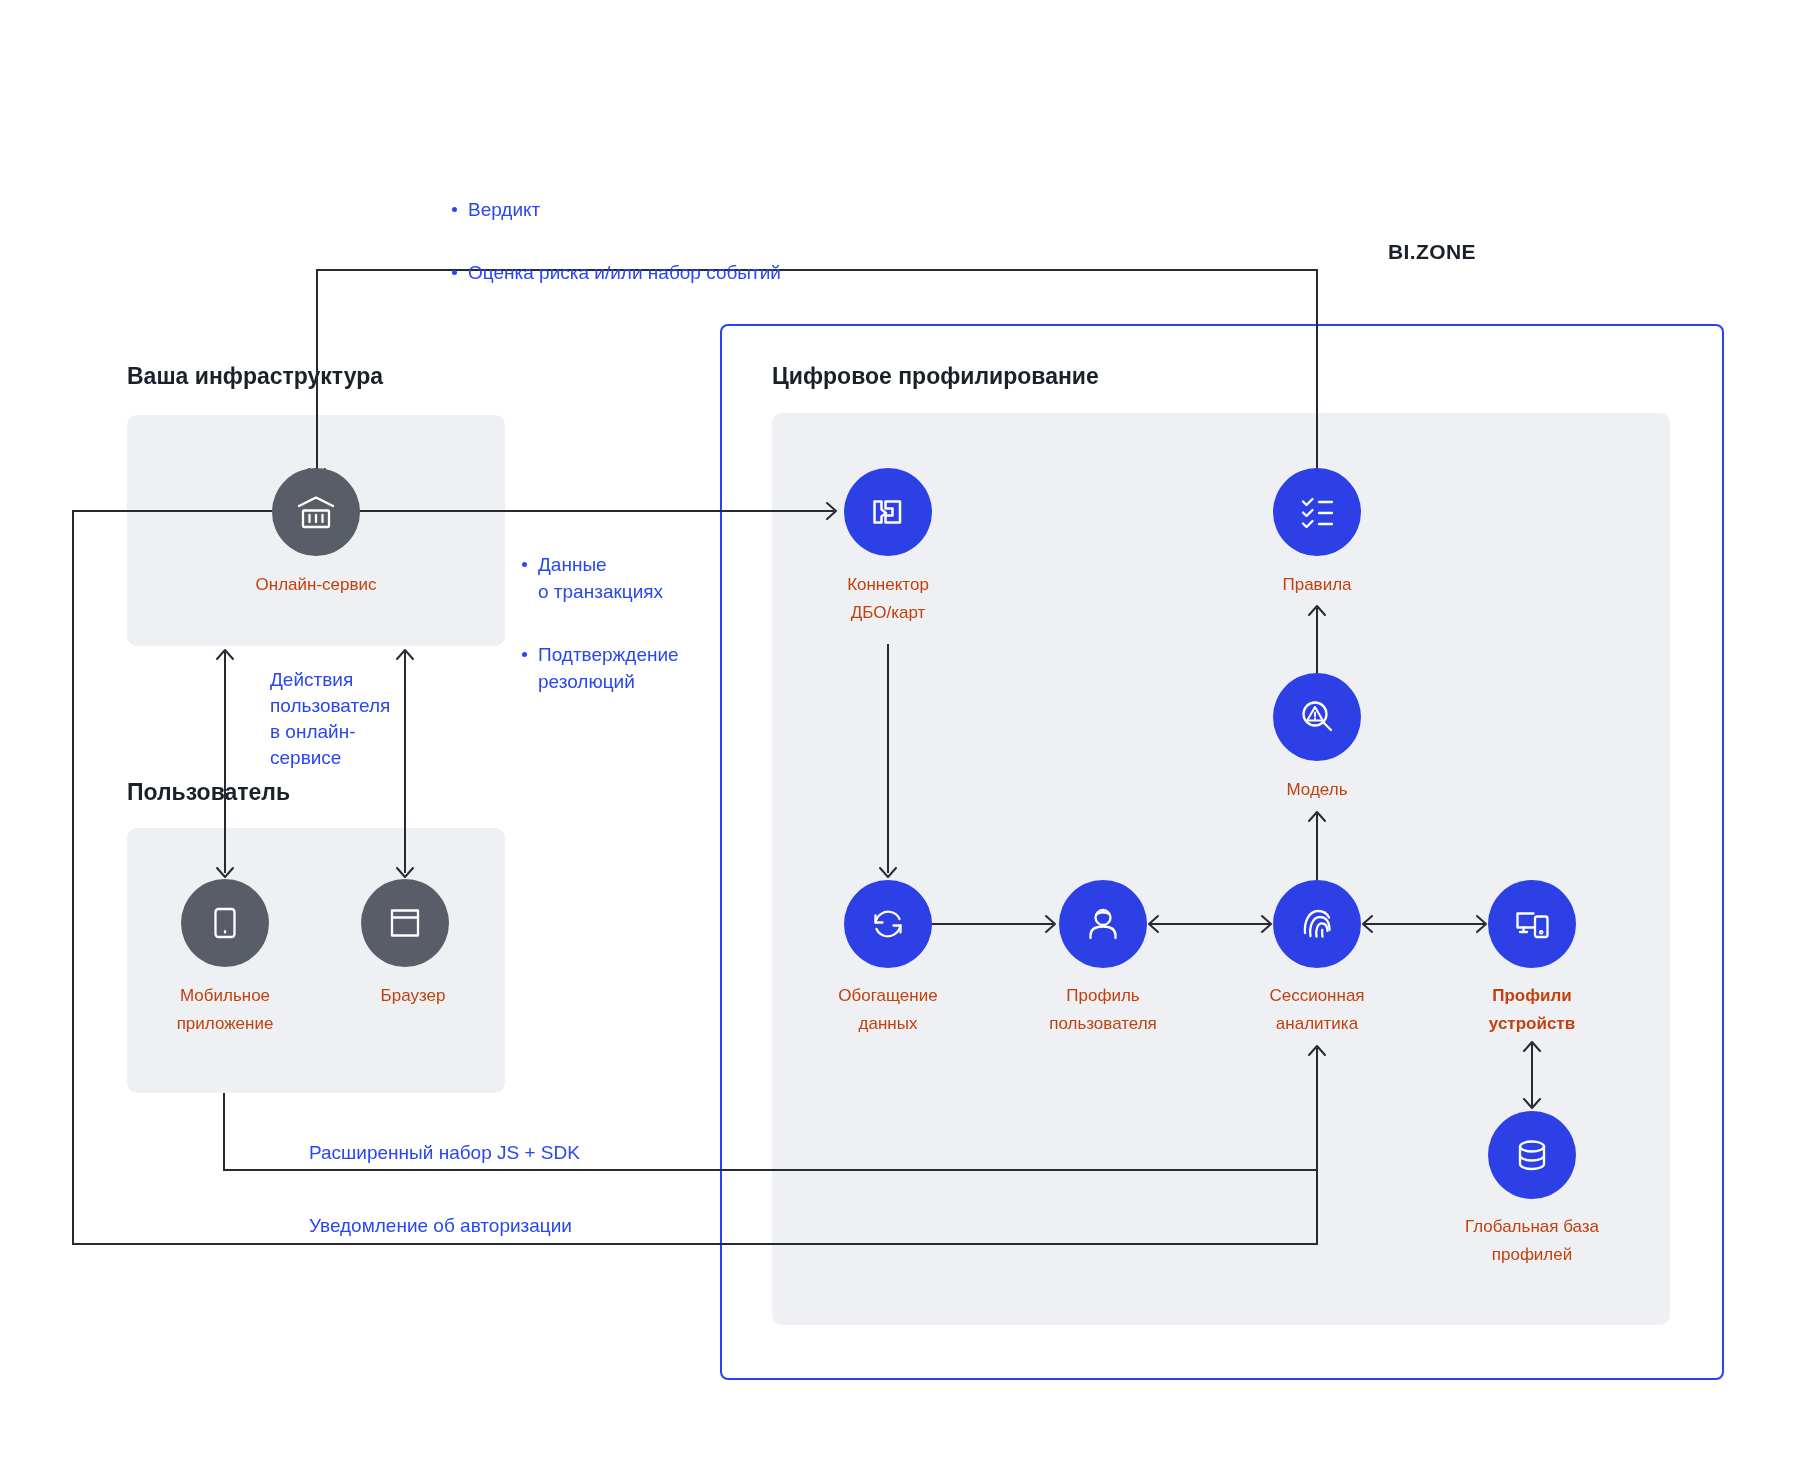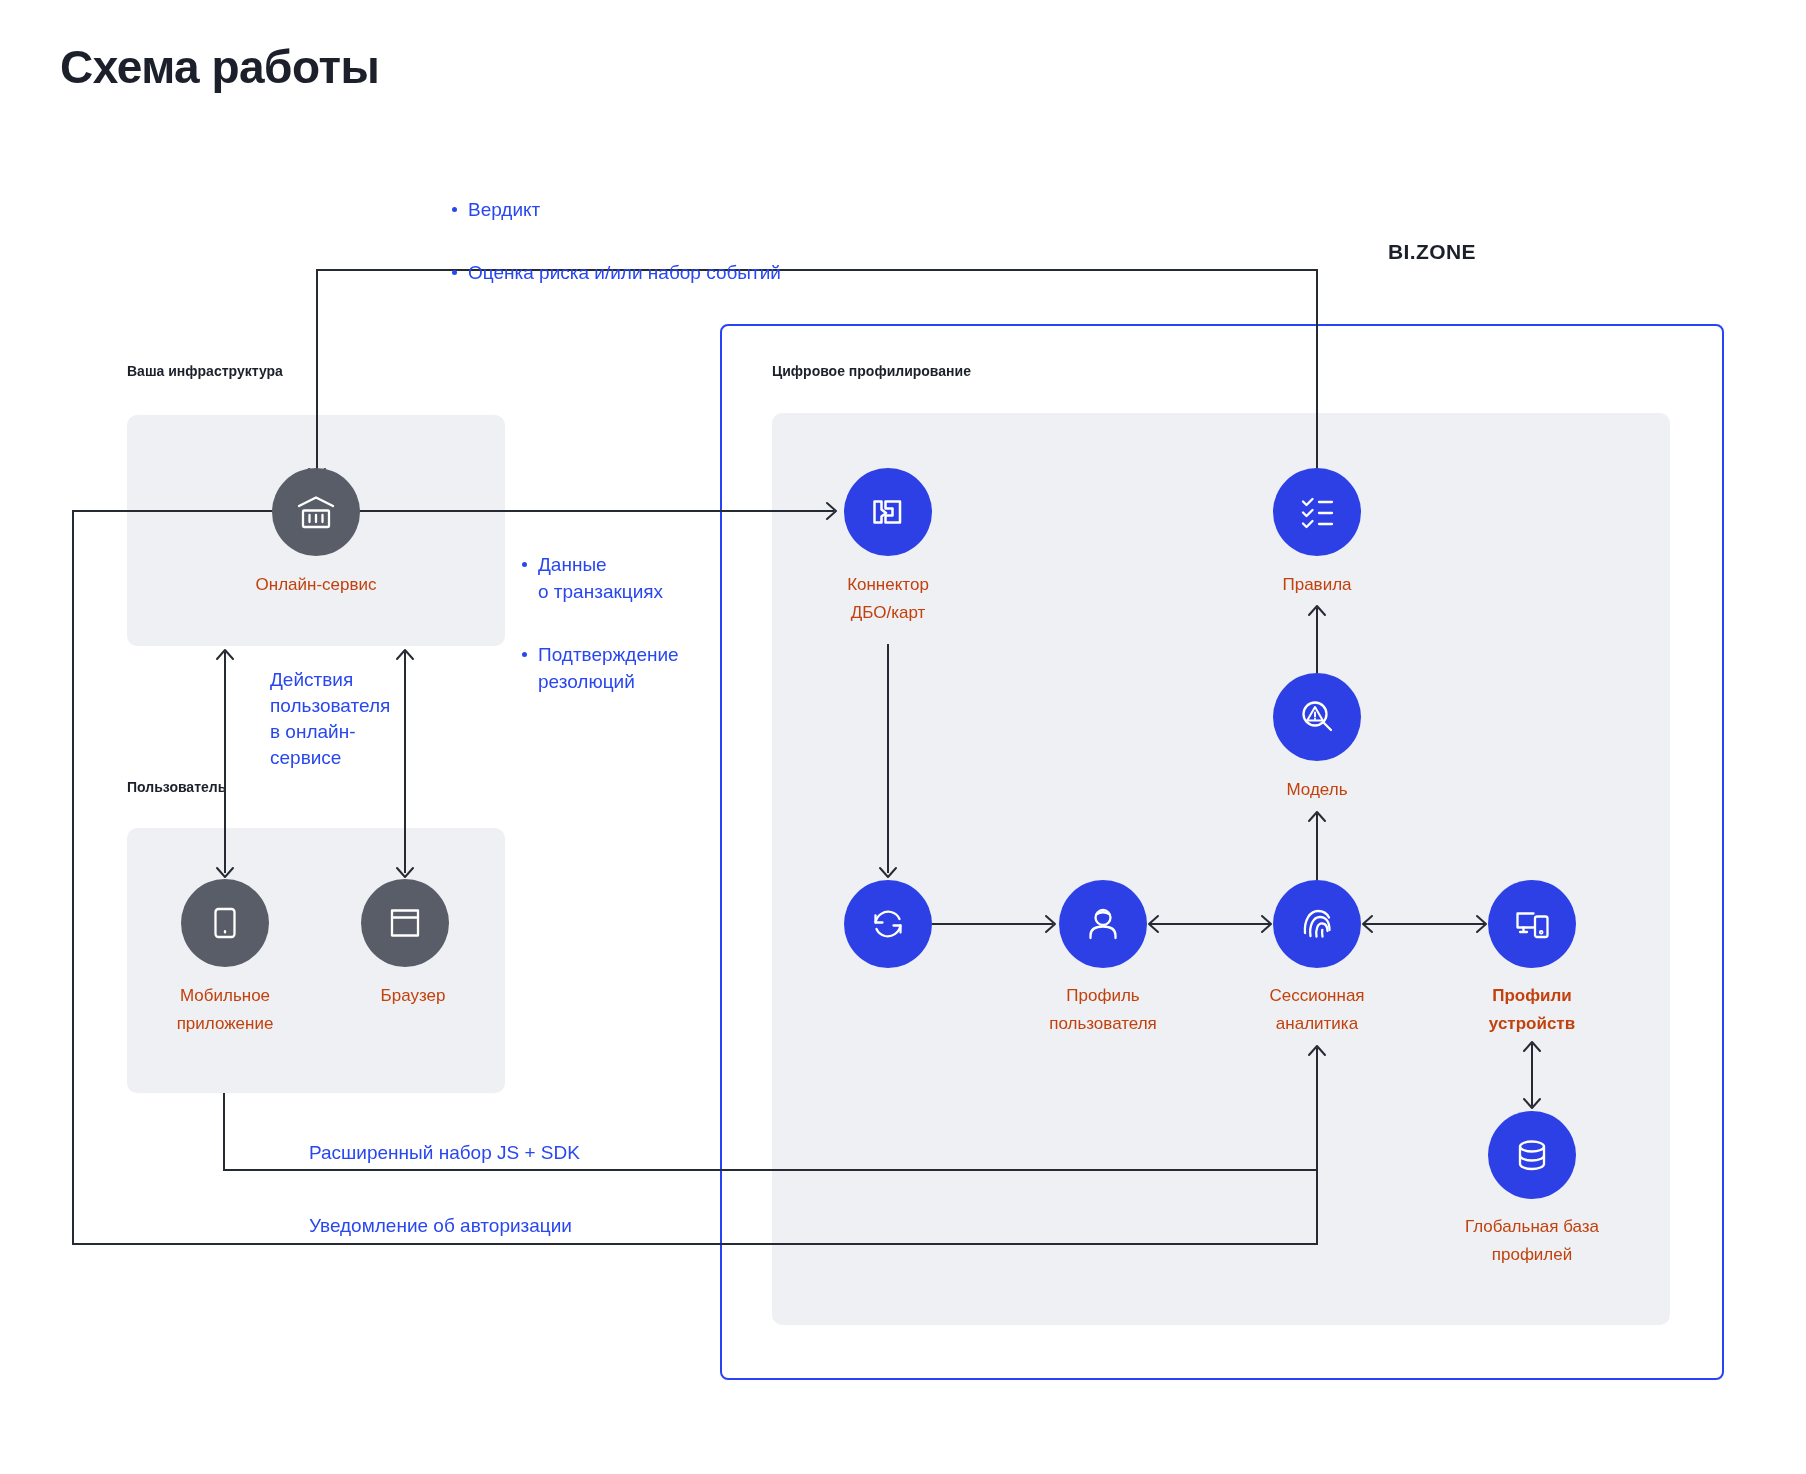--- a/index.html
+++ b/index.html
@@ -7,21 +7,21 @@
   #stage{position:relative;width:1806px;height:1474px;background:#ffffff;overflow:hidden;}
 
   .page-title{position:absolute;left:60px;top:40px;font-size:46px;font-weight:600;
     letter-spacing:-0.5px;color:#1b202b;}
   .brand{position:absolute;left:1388px;top:240px;font-size:21px;font-weight:800;
     letter-spacing:0.4px;color:#1b202b;}
 
   .panel{position:absolute;background:#eef0f4;border-radius:10px;}
   .bluebox{position:absolute;border:2px solid #2843f7;border-radius:8px;background:transparent;}
 
-  .sec-h{position:absolute;font-size:14px;font-weight:700;color:#1b202b;white-space:nowrap;}
+  .sec-h{position:absolute;font-size:23px;font-weight:700;color:#1b202b;white-space:nowrap;}
 
   svg.wires{position:absolute;left:0;top:0;z-index:3;}
   .wire{stroke:#262a33;stroke-width:2;fill:none;}
   .head{stroke:#262a33;stroke-width:2;fill:none;stroke-linecap:round;stroke-linejoin:round;}
 
   .node{position:absolute;width:88px;height:88px;border-radius:50%;z-index:4;
     display:flex;align-items:center;justify-content:center;}
   .node-blue{background:#2c40e6;}
   .node-gray{background:#585d67;}
   .node svg{display:block;}
@@ -34,21 +34,20 @@
   ul.blist{list-style:none;margin:0;padding:0;}
   ul.blist li{display:flex;align-items:flex-start;margin:0 0 9px 0;line-height:27px;}
   ul.blist li .dot{width:5px;height:5px;border-radius:50%;background:#2947f0;
     flex:0 0 5px;margin:11px 11px 0 0;}
 </style>
 </head>
 <body>
 
 <div id="stage">
 
-  <div class="page-title">Схема работы</div>
   <div class="brand">BI.ZONE</div>
 
   <div class="panel" style="left:127px;top:415px;width:378px;height:231px;"></div>
   <div class="panel" style="left:127px;top:828px;width:378px;height:265px;"></div>
   <div class="bluebox" style="left:720px;top:324px;width:1000px;height:1052px;"></div>
   <div class="panel" style="left:772px;top:413px;width:898px;height:912px;"></div>
 
   <div class="sec-h" style="left:127px;top:363px;">Ваша инфраструктура</div>
   <div class="sec-h" style="left:127px;top:779px;">Пользователь</div>
   <div class="sec-h" style="left:772px;top:363px;">Цифровое профилирование</div>
@@ -155,20 +154,22 @@
   <div class="nlabel" style="left:1197px;top:776px;">Модель</div>
 
   <div class="node node-blue" style="left:844px;top:880px;">
     <svg width="48" height="48" viewBox="-24 -24 48 48">
       <path class="ic" d="M-12.5,-1.5 C-11,-9 -4,-13.5 3,-12 C7,-11 10,-8.5 11.5,-5"></path>
       <path class="ic" d="M-12.5,-8.5 L-12.5,-1.5 L-5.5,-1.5"></path>
       <path class="ic" d="M12.5,1.5 C11,9 4,13.5 -3,12 C-7,11 -10,8.5 -11.5,5"></path>
       <path class="ic" d="M12.5,8.5 L12.5,1.5 L5.5,1.5"></path>
     </svg>
   </div>
+  <div class="nlabel" style="left:768px;top:982px;">Обогащение
+данных</div>
 
   <div class="node node-blue" style="left:1059px;top:880px;">
     <svg width="48" height="48" viewBox="-24 -24 48 48">
       <circle class="ic" cx="0" cy="-6.5" r="7.5"></circle>
       <path class="ic" d="M-12.5,14 V11.5 C-12.5,5 -7,2.5 0,2.5 C7,2.5 12.5,5 12.5,11.5 V14"></path>
       <path class="ic" d="M-6.5,-9.5 C-3,-12.5 3,-12.5 6.5,-9.5"></path>
     </svg>
   </div>
   <div class="nlabel" style="left:983px;top:982px;">Профиль
 пользователя</div>

